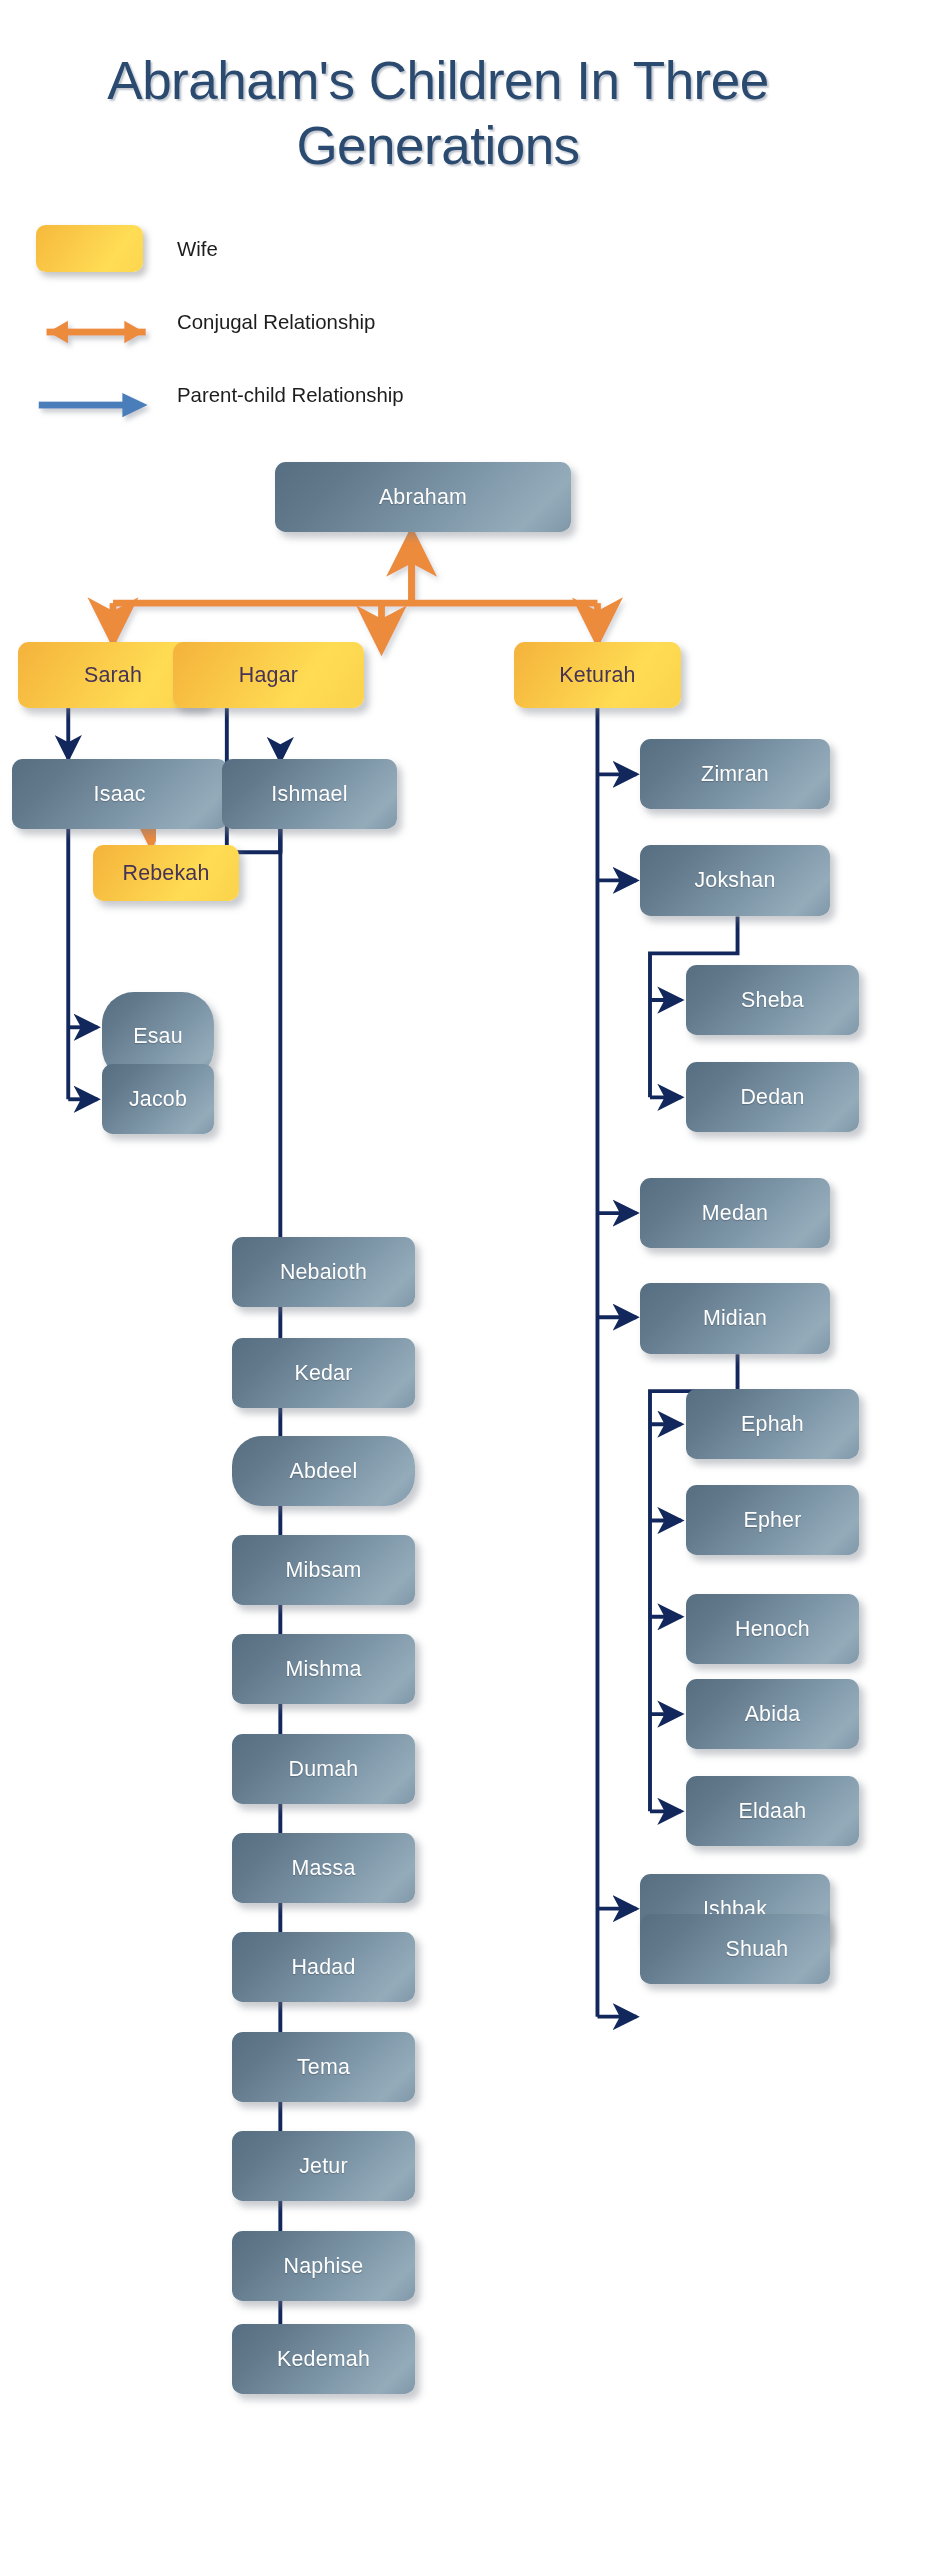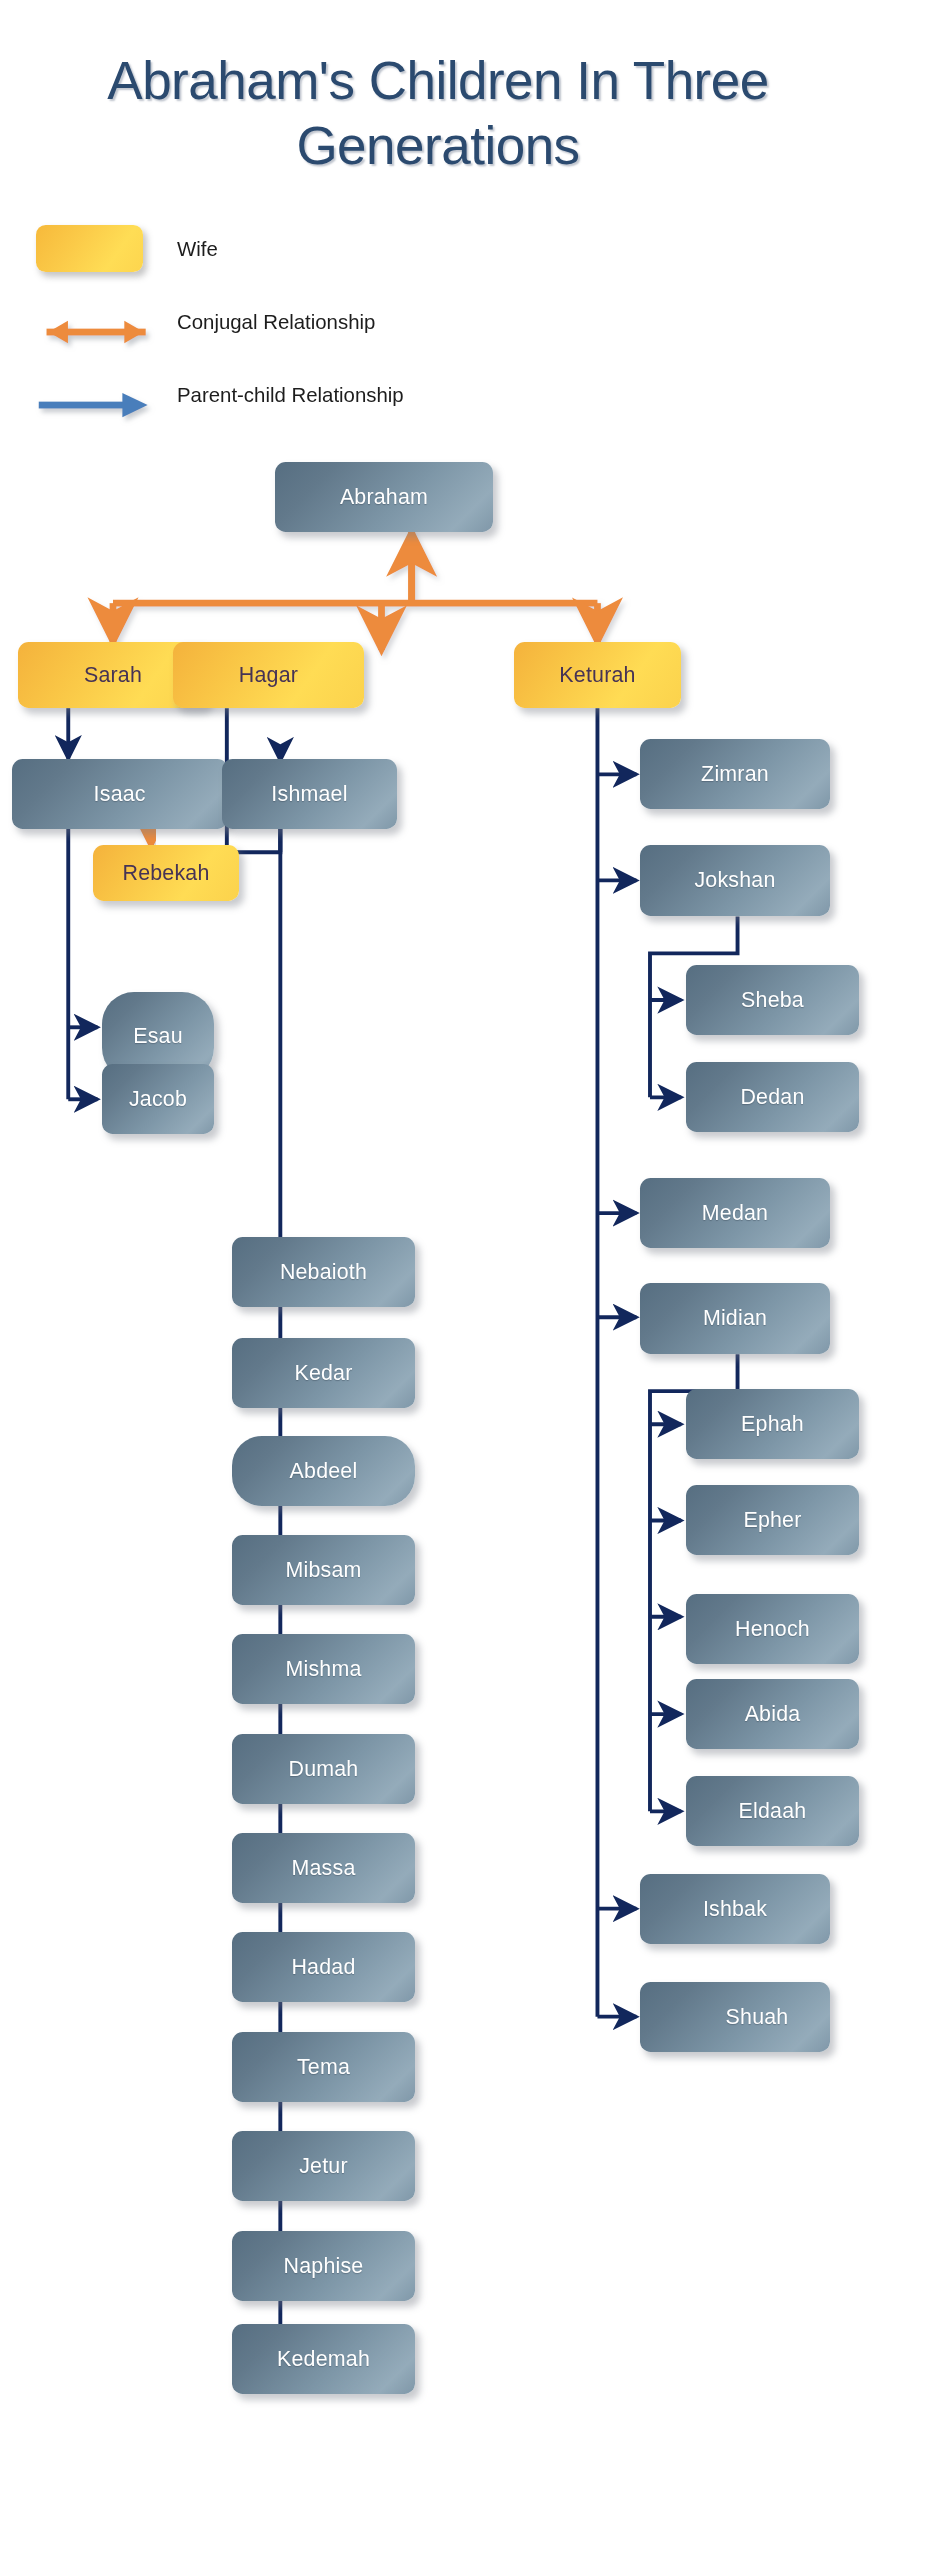--- a/index.html
+++ b/index.html
@@ -196,21 +196,21 @@
     <g>
       <path d="M758 1392 L758 1430 L668 1430 L668 1862" stroke="#12275C" stroke-width="4" fill="none"></path>
       <path d="M668 1464 L700 1464" stroke="#12275C" stroke-width="4" fill="none" marker-end="url(#navyHead)"></path>
       <path d="M668 1563 L700 1563" stroke="#12275C" stroke-width="4" fill="none" marker-end="url(#navyHead)"></path>
       <path d="M668 1662 L700 1662" stroke="#12275C" stroke-width="4" fill="none" marker-end="url(#navyHead)"></path>
       <path d="M668 1762 L700 1762" stroke="#12275C" stroke-width="4" fill="none" marker-end="url(#navyHead)"></path>
       <path d="M668 1862 L700 1862" stroke="#12275C" stroke-width="4" fill="none" marker-end="url(#navyHead)"></path>
     </g>
   </svg>
 
-  <div class="node person" style="left:275px; top:462px; width:218px; height:70px;">
+  <div class="node person" style="left:275px; top:462px; width:296px; height:70px;">
     <span>Abraham</span>
   </div>
 
   <div class="node wife" style="left:17.5px; top:642px; width:191px; height:66px;">
     <span>Sarah</span>
   </div>
   <div class="node wife" style="left:173px; top:642px; width:191px; height:66px;">
     <span>Hagar</span>
   </div>
   <div class="node wife" style="left:514px; top:642px; width:167px; height:66px;">
@@ -265,21 +265,21 @@
   <div class="node person" style="left:686px; top:1679px; width:173px; height:70px;">
     <span>Abida</span>
   </div>
   <div class="node person" style="left:686px; top:1776px; width:173px; height:70px;">
     <span>Eldaah</span>
   </div>
 
   <div class="node person" style="left:640px; top:1874px; width:190px; height:70px;">
     <span>Ishbak</span>
   </div>
-  <div class="node person" style="left:640px; top:1982px; width:190px; height:70px;padding-left:44px;">
+  <div class="node person" style="left:640px; top:1914px; width:190px; height:70px;padding-left:44px;">
     <span>Shuah</span>
   </div>
 
   <div class="node person" style="left:232px; top:1237px; width:183px; height:70px;">
     <span>Nebaioth</span>
   </div>
   <div class="node person" style="left:232px; top:1338px; width:183px; height:70px;">
     <span>Kedar</span>
   </div>
   <div class="node person" style="left:232px; top:1436px; width:183px; height:70px;border-radius:30px;">

